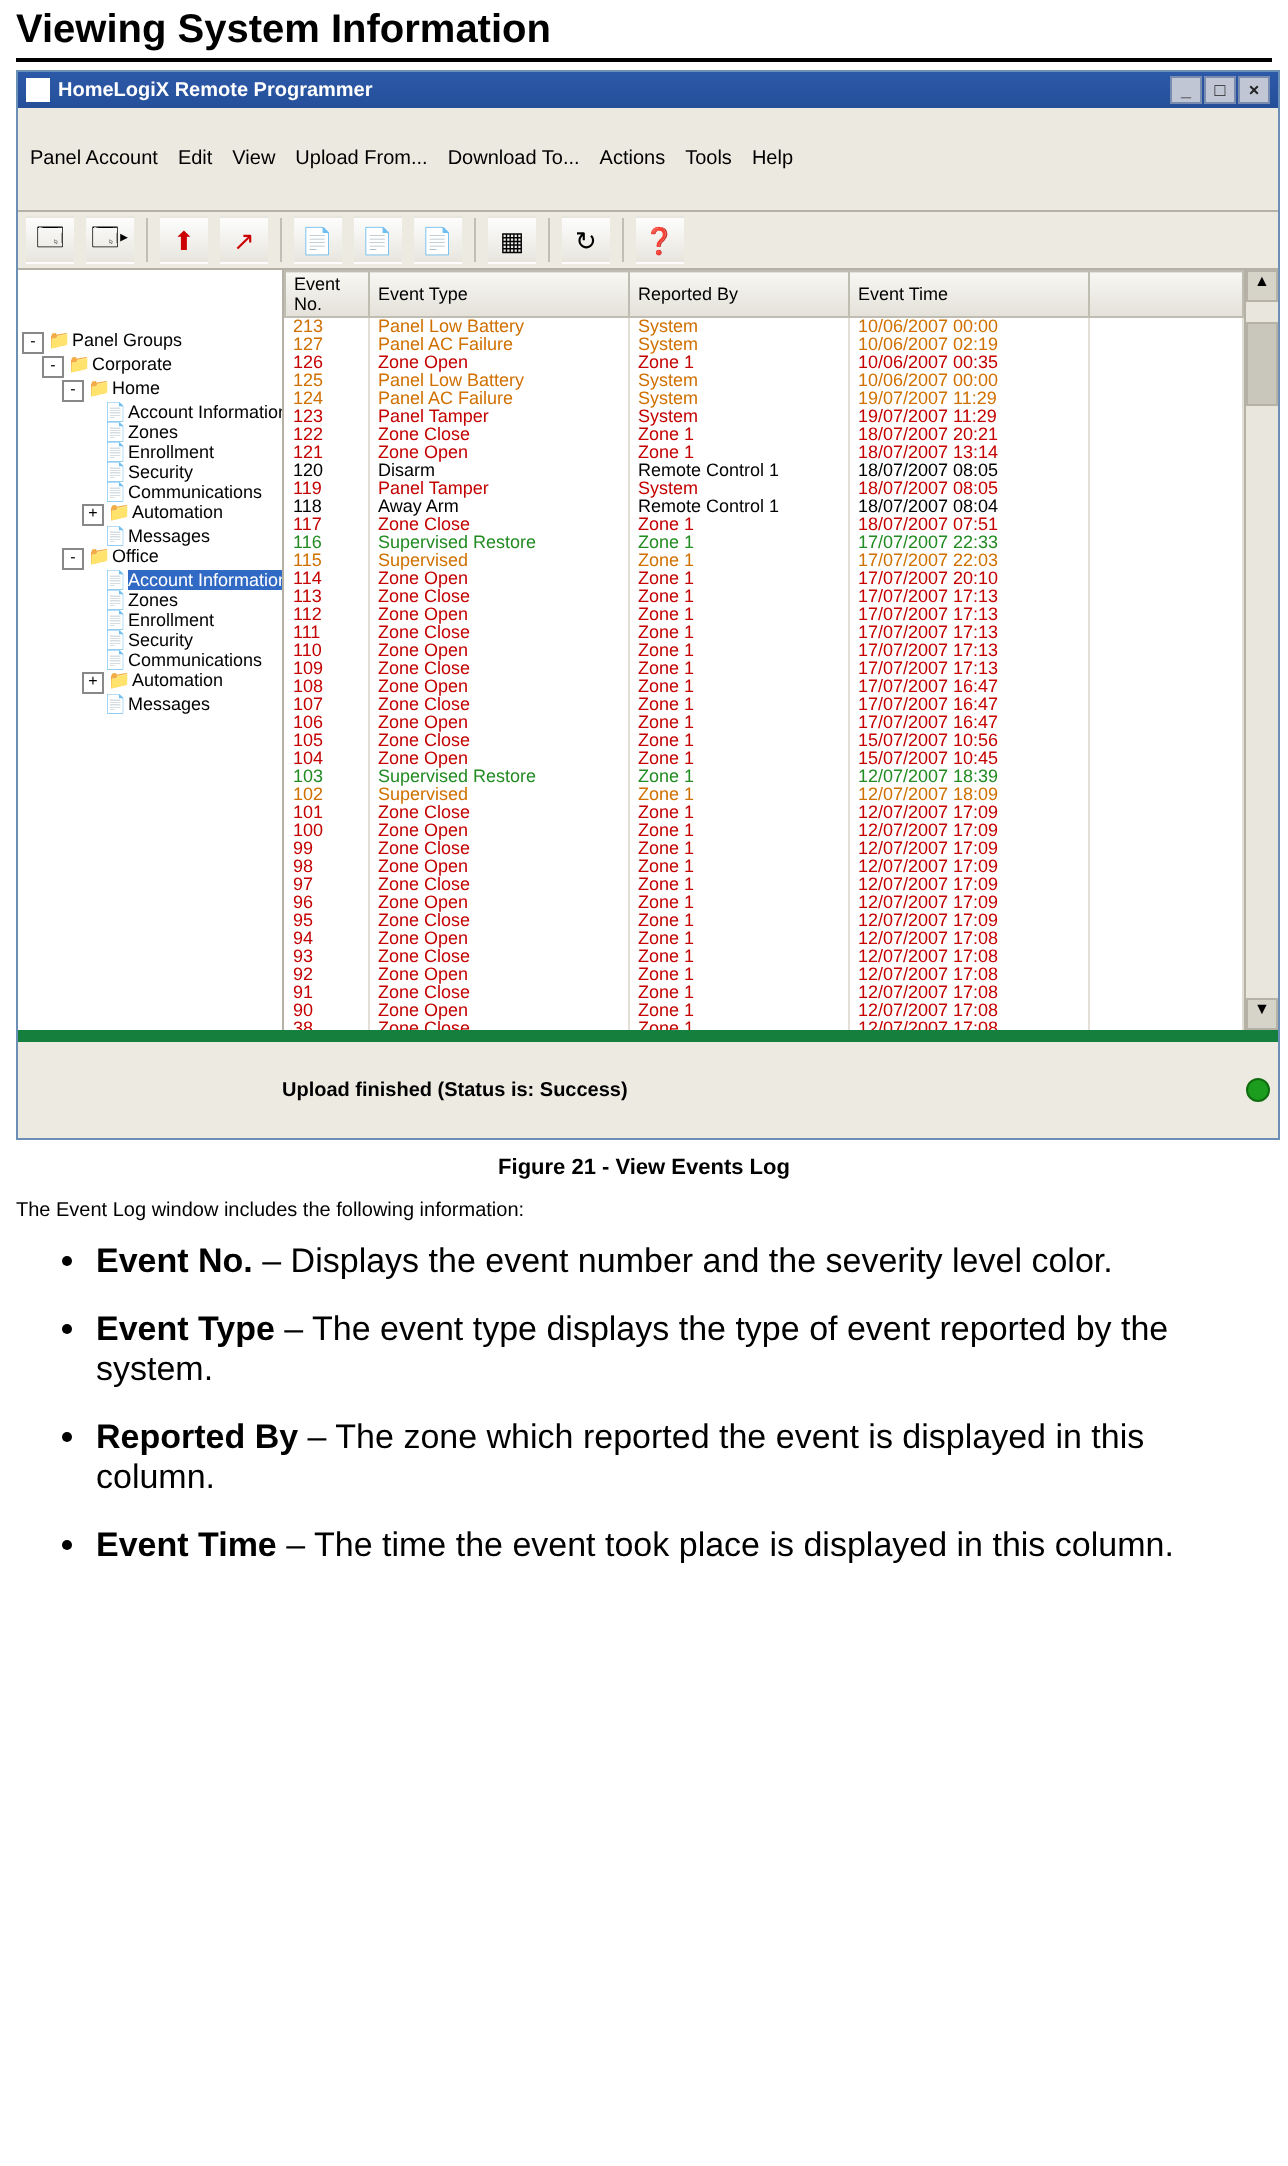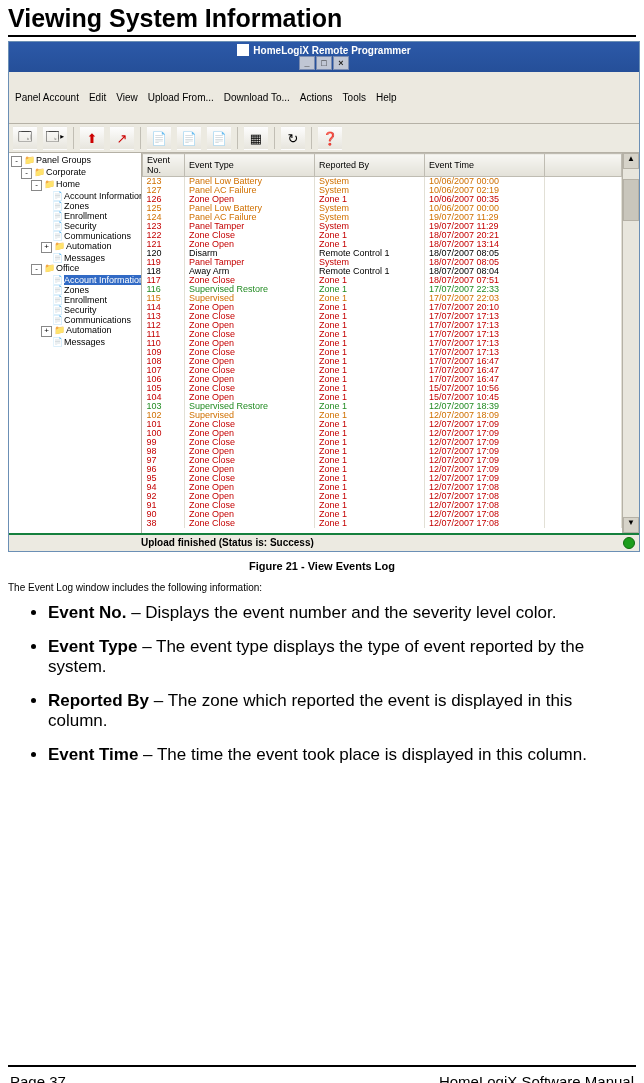--- a/index.html
+++ b/index.html
@@ -7,21 +7,21 @@
     padding: 0;
     font-family: "Segoe UI", Tahoma, Geneva, Verdana, sans-serif;
     background: #fff;
     color: #000;
     width: 644px;
   }
   .page {
     padding: 0 8px;
   }
   .page-title {
-    font-size: 25px;
+    font-size: 20px;
     font-weight: bold;
     margin: 4px 0 2px 0;
   }
   .hr {
     border-top: 2px solid #000;
     margin-bottom: 4px;
   }
   .app-window {
     border: 1px solid #6b8fb5;
     font-family: Tahoma, sans-serif;
@@ -31,21 +31,20 @@
   }
   .titlebar {
     display: flex;
     align-items: center;
     justify-content: space-between;
     background: linear-gradient(#2c59a8, #254f99);
     color: #fff;
     padding: 2px 4px;
     font-size: 10px;
     font-weight: bold;
-    flex-direction: column;
   }
   .titlebar .tb-left { display: flex; align-items: center; gap: 4px; }
   .titlebar .tb-icon {
     width: 12px; height: 12px;
     background: #fff;
     display: inline-block;
   }
   .tb-btns { display: flex; gap: 1px; }
   .tb-btn { width: 14px; height: 12px; background: #c0c6d4; border: 1px solid #7a8bb0; display:flex;align-items:center;justify-content:center;font-size:9px;color:#222; }
   .menubar {
@@ -82,21 +81,21 @@
   .tree {
     width: 128px;
     border-right: 1px solid #b5b1a6;
     overflow: hidden;
     padding: 2px;
     font-size: 9px;
     color: #000;
     background: #fff;
   }
   .tree ul { list-style: none; margin: 0; padding-left: 10px; }
-  .tree > ul { padding-left: 0; }
+  .tree > ul { padding-left: 0; margin-top: 28px; }
   .tree li { white-space: nowrap; padding: 0; }
   .tree .tgl { display:inline-block; width:9px; height:9px; border:1px solid #888; text-align:center; line-height:7px; font-size:8px; margin-right:2px; background:#fff;}
   .tree .ic { display:inline-block; width:12px; text-align:center; }
   .tree .sel { background: #316ac5; color: #fff; }
   .grid-wrap { flex: 1; display:flex; flex-direction:column; }
   .grid-scroll { overflow: hidden; flex:1; position:relative; }
   table.grid { border-collapse: collapse; width: 100%; font-size: 9px; table-layout: fixed;}
   table.grid th {
     background: linear-gradient(#f7f7f3,#e3e1d8);
     border: 1px solid #bfbcb2;
@@ -118,24 +117,25 @@
   .vscroll {
     width: 16px;
     background: #e8e6dd;
     border-left: 1px solid #b5b1a6;
     display:flex; flex-direction:column; justify-content:space-between;
   }
   .vscroll .vbtn { height:14px; background: #d6d3c9; border:1px solid #b5b1a6; font-size:8px; text-align:center;}
   .vscroll .vthumb { height:40px; background:#c9c6bc; border:1px solid #b5b1a6; margin-top:10px;}
   .statusbar {
     display:flex;
+    align-items:center;
     gap:8px;
-    border-top: 2px solid #15803d;
+    border-top: 6px solid #15803d;
     background:#eceae1;
-    padding:2px 4px;
+    padding:18px 4px;
     font-size:10px;
   }
   .dot { width:10px;height:10px;border-radius:50%;background:#1d9d1d;border:1px solid #0f6d0f;display:inline-block;margin-left:auto;}
   .figure-caption {
     text-align: center;
     font-weight: bold;
     font-size: 11px;
     margin: 8px 0 10px 0;
   }
   .body-text { font-size: 10px; margin: 4px 0 10px 0; }
@@ -492,20 +492,27 @@
                     <td></td>
                   </tr>
                   <tr class="c-red">
                     <td>94</td>
                     <td>Zone Open</td>
                     <td>Zone 1</td>
                     <td>12/07/2007 17:08</td>
                     <td></td>
                   </tr>
                   <tr class="c-red">
+                    <td>93</td>
+                    <td>Zone Close</td>
+                    <td>Zone 1</td>
+                    <td>12/07/2007 17:08</td>
+                    <td></td>
+                  </tr>
+                  <tr class="c-red">
                     <td>92</td>
                     <td>Zone Open</td>
                     <td>Zone 1</td>
                     <td>12/07/2007 17:08</td>
                     <td></td>
                   </tr>
                   <tr class="c-red">
                     <td>91</td>
                     <td>Zone Close</td>
                     <td>Zone 1</td>

